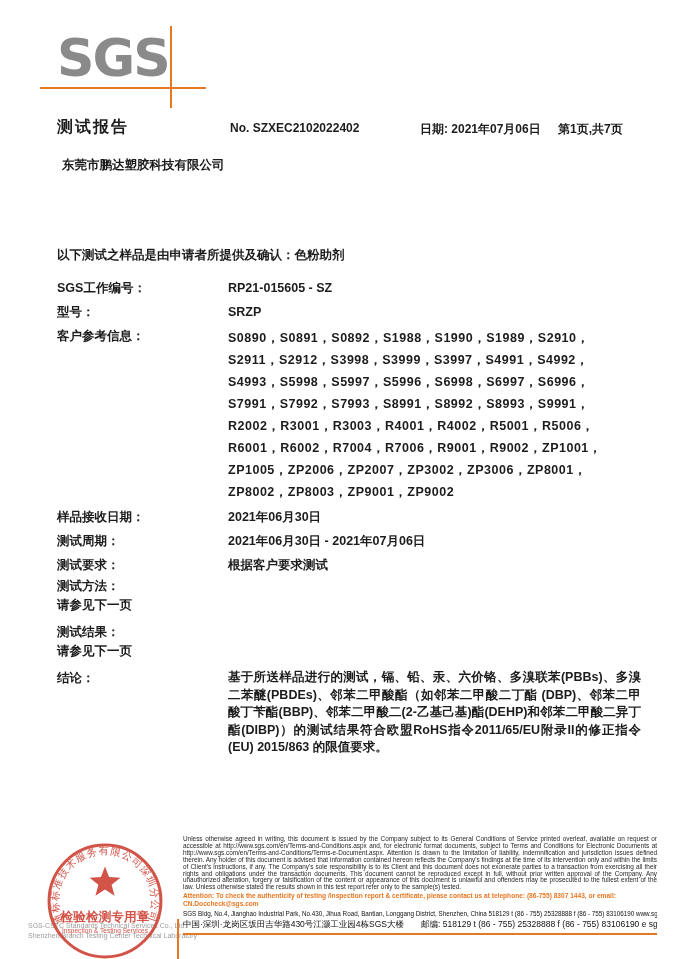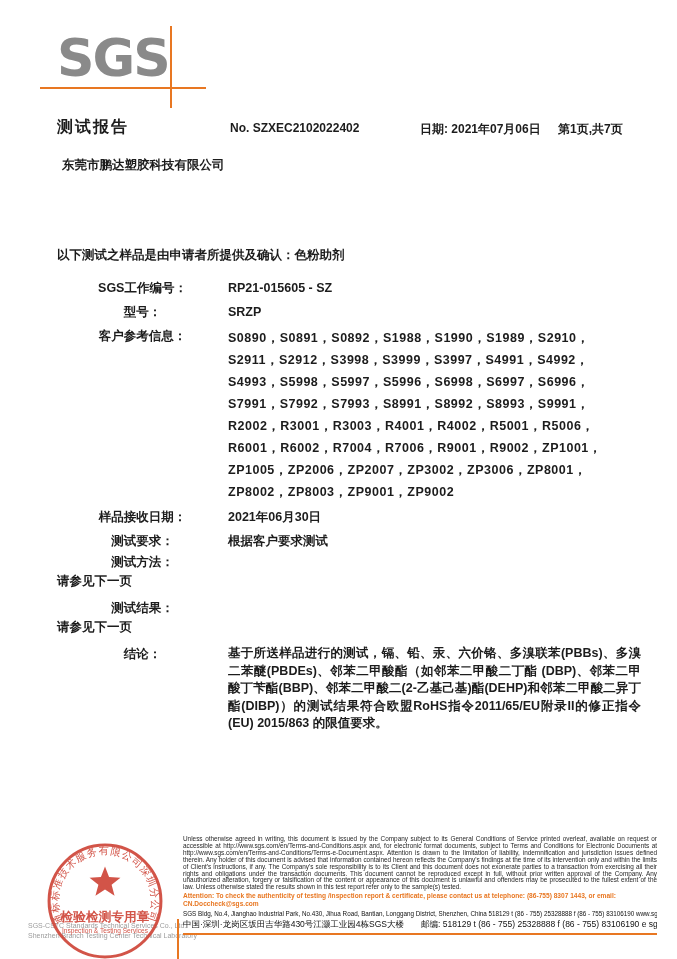--- a/index.html
+++ b/index.html
@@ -28,21 +28,21 @@
   .report-no{position:absolute;left:230px;top:1px;font-size:12px;font-weight:bold;}
   .report-date{position:absolute;left:420px;top:1px;font-size:12px;font-weight:bold;}
   .report-page{position:absolute;left:558px;top:1px;font-size:12px;font-weight:bold;}
 
   .applicant{position:absolute;left:62px;top:152px;font-size:12.5px;font-weight:600;line-height:26px;}
 
   
   .content{position:absolute;left:57px;top:246px;width:584px;font-size:12.5px;}
   .intro{line-height:19px;margin-bottom:14px;font-weight:600;}
   .row{display:flex;line-height:19px;margin-bottom:5px;}
-  .row .label{width:171px;flex-shrink:0;font-weight:600;text-align:center;}
+  .row .label{width:171px;flex-shrink:0;font-weight:600;}
   .row .value{flex:1;font-weight:600;}
   .row-tight{margin-bottom:2px;}
   .row-gap{margin-bottom:8px;flex-direction:column;}
   .ref-line{line-height:22px;letter-spacing:0.5px;font-weight:600;}
   .conclusion-text{line-height:17.5px;text-align:justify;}
 
   
   .stamp{position:absolute;left:44px;top:840px;width:122px;height:122px;opacity:0.92;z-index:3;}
   .company-gray{
     position:absolute;left:28px;top:921px;width:185px;z-index:1;
@@ -106,20 +106,24 @@
         <div class="ref-line">ZP1005，ZP2006，ZP2007，ZP3002，ZP3006，ZP8001，</div>
         <div class="ref-line">ZP8002，ZP8003，ZP9001，ZP9002</div>
       </span>
     </div>
 
     <div class="row">
       <span class="label">样品接收日期：</span>
       <span class="value">2021年06月30日</span>
     </div>
 
+    <div class="row">
+      <span class="label">测试周期：</span>
+      <span class="value">2021年06月30日 - 2021年07月06日</span>
+    </div>
 
     <div class="row row-tight">
       <span class="label">测试要求：</span>
       <span class="value">根据客户要求测试</span>
     </div>
 
     <div class="row row-gap">
       <span class="label">测试方法：</span>
       <span class="value">请参见下一页</span>
     </div>

